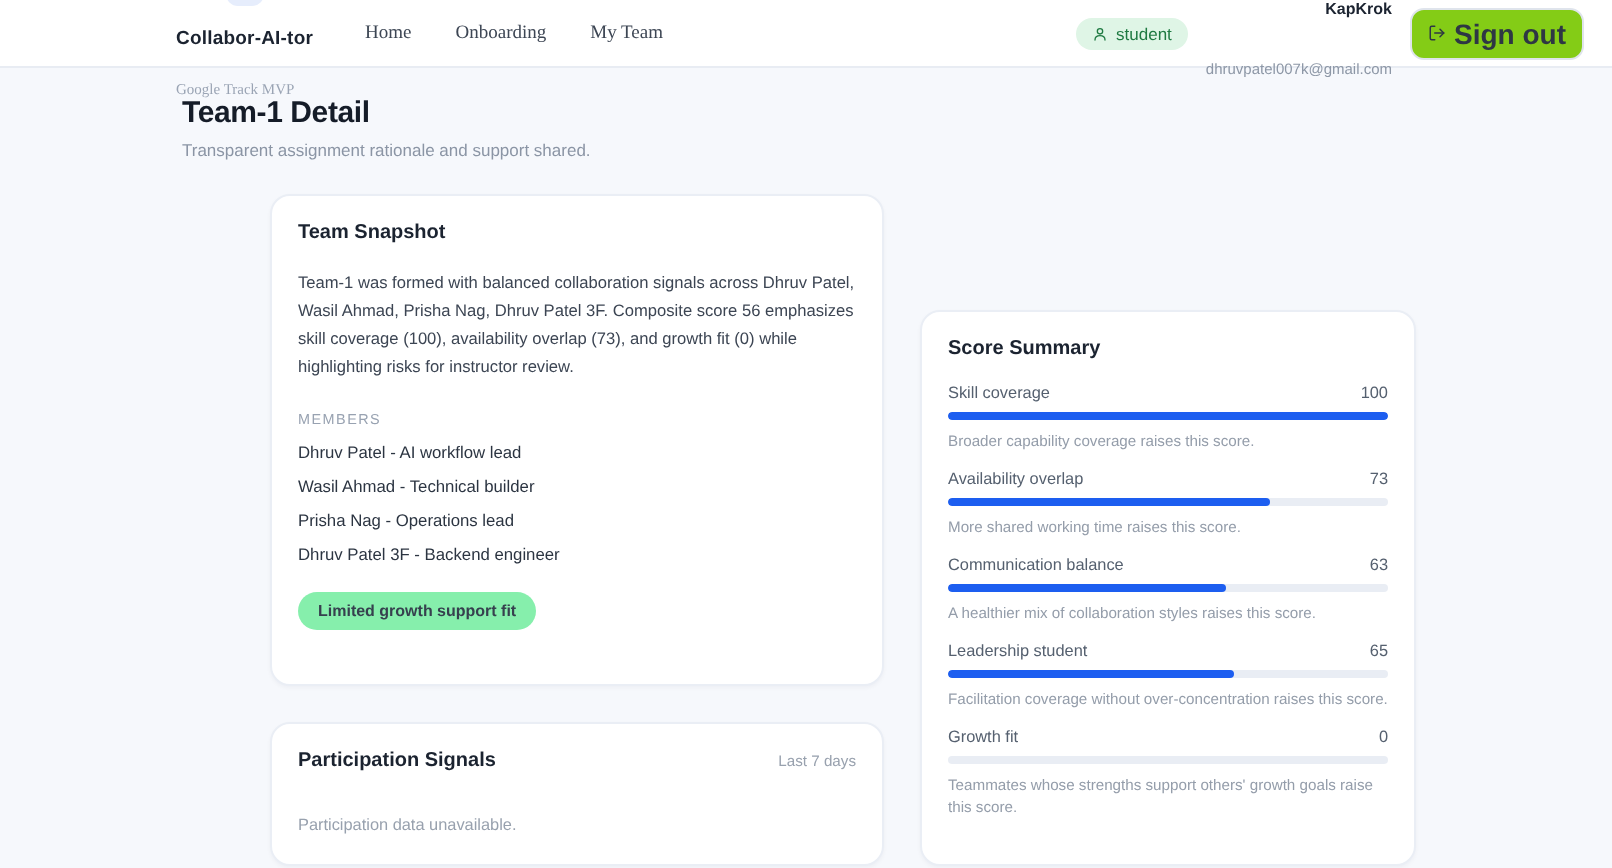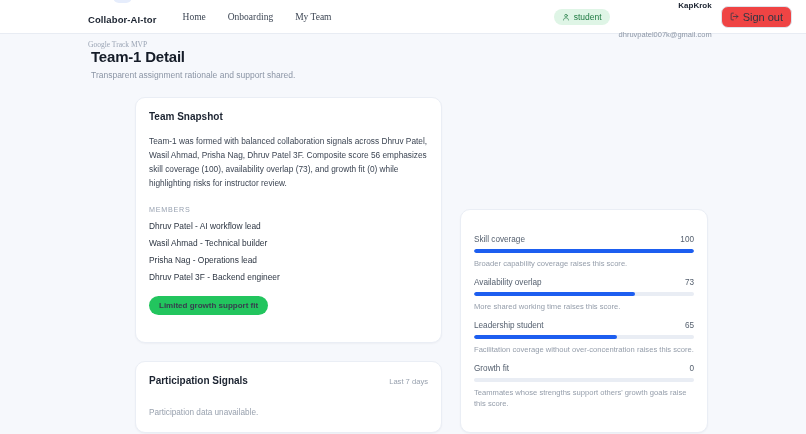--- a/index.html
+++ b/index.html
@@ -50,24 +50,25 @@
     display: flex; align-items: center; gap: 4px;
     background: #dff5e6; color: #1f7a42;
     border-radius: 9px; padding: 3px 8px;
     font-size: 8.5px; white-space: nowrap;
   }
   .acct { text-align: right; line-height: 1.15; }
   .acct-name { font-size: 8px; font-weight: bold; color: #1b2330; }
   .acct-mail { font-size: 7.5px; color: #8d97a6; margin-top: 19px; }
   .signout-btn {
     display: flex; align-items: center; gap: 4px;
-    border: 1px solid #dfe4ec; background: #ef4444;
+    border: 1px solid #dfe4ec; background: #84cc16;
     border-radius: 7px; padding: 4px 8px;
-    font-size: 11px; color: #2e3744; cursor: pointer;
+    font-size: 14px; color: #2e3744; cursor: pointer;
     white-space: nowrap;
+    font-weight: bold;
   }
 
   
   .page-head { padding: 14px 0 0 91px; }
   .page-title { font-size: 15px; font-weight: bold; color: #151c28; letter-spacing: -.2px; }
   .page-sub { font-size: 8.5px; color: #8b95a5; margin-top: 5px; }
 
   
   .content {
     display: flex;
@@ -95,21 +96,21 @@
   }
 
   .members-label {
     font-size: 7.2px; color: #98a2b1; letter-spacing: .75px;
     margin-top: 14px; text-transform: uppercase;
   }
   .member-row { font-size: 8.4px; color: #2c3542; margin-top: 7px; }
 
   .chip {
     display: inline-block; margin-top: 14px;
-    background: #22c55e; color: #36404e;
+    background: #86efac; color: #36404e;
     border-radius: 10px; padding: 5px 10px;
     font-size: 8px; font-weight: bold;
   }
 
   
   .metrics { margin-top: 12px; }
   .metric { margin-bottom: 9px; }
   .metric-head {
     display: flex; justify-content: space-between; align-items: baseline;
     font-size: 8.2px; color: #55606f;
@@ -212,20 +213,21 @@
         <div class="card-title">Participation Signals</div>
         <div class="part-range">Last 7 days</div>
       </div>
       <div class="part-empty">Participation data unavailable.</div>
     </div>
 
   </div>
 
   <div class="col-right">
     <div class="card card-score">
+      <div class="card-title">Score Summary</div>
 
       <div class="metrics" id="metric-list">
           <div class="metric">
             <div class="metric-head">
               <span>Skill coverage</span>
               <span class="metric-val">100</span>
             </div>
             <div class="bar-track">
               <div class="bar-fill" style="width:100%; background:#1d5ef0;"></div>
             </div>
@@ -236,20 +238,30 @@
               <span>Availability overlap</span>
               <span class="metric-val">73</span>
             </div>
             <div class="bar-track">
               <div class="bar-fill" style="width:73%; background:#1d5ef0;"></div>
             </div>
             <div class="metric-note">More shared working time raises this score.</div>
           </div>
           <div class="metric">
             <div class="metric-head">
+              <span>Communication balance</span>
+              <span class="metric-val">63</span>
+            </div>
+            <div class="bar-track">
+              <div class="bar-fill" style="width:63%; background:#1d5ef0;"></div>
+            </div>
+            <div class="metric-note">A healthier mix of collaboration styles raises this score.</div>
+          </div>
+          <div class="metric">
+            <div class="metric-head">
               <span>Leadership student</span>
               <span class="metric-val">65</span>
             </div>
             <div class="bar-track">
               <div class="bar-fill" style="width:65%; background:#1d5ef0;"></div>
             </div>
             <div class="metric-note">Facilitation coverage without over-concentration raises this score.</div>
           </div>
           <div class="metric">
             <div class="metric-head">

